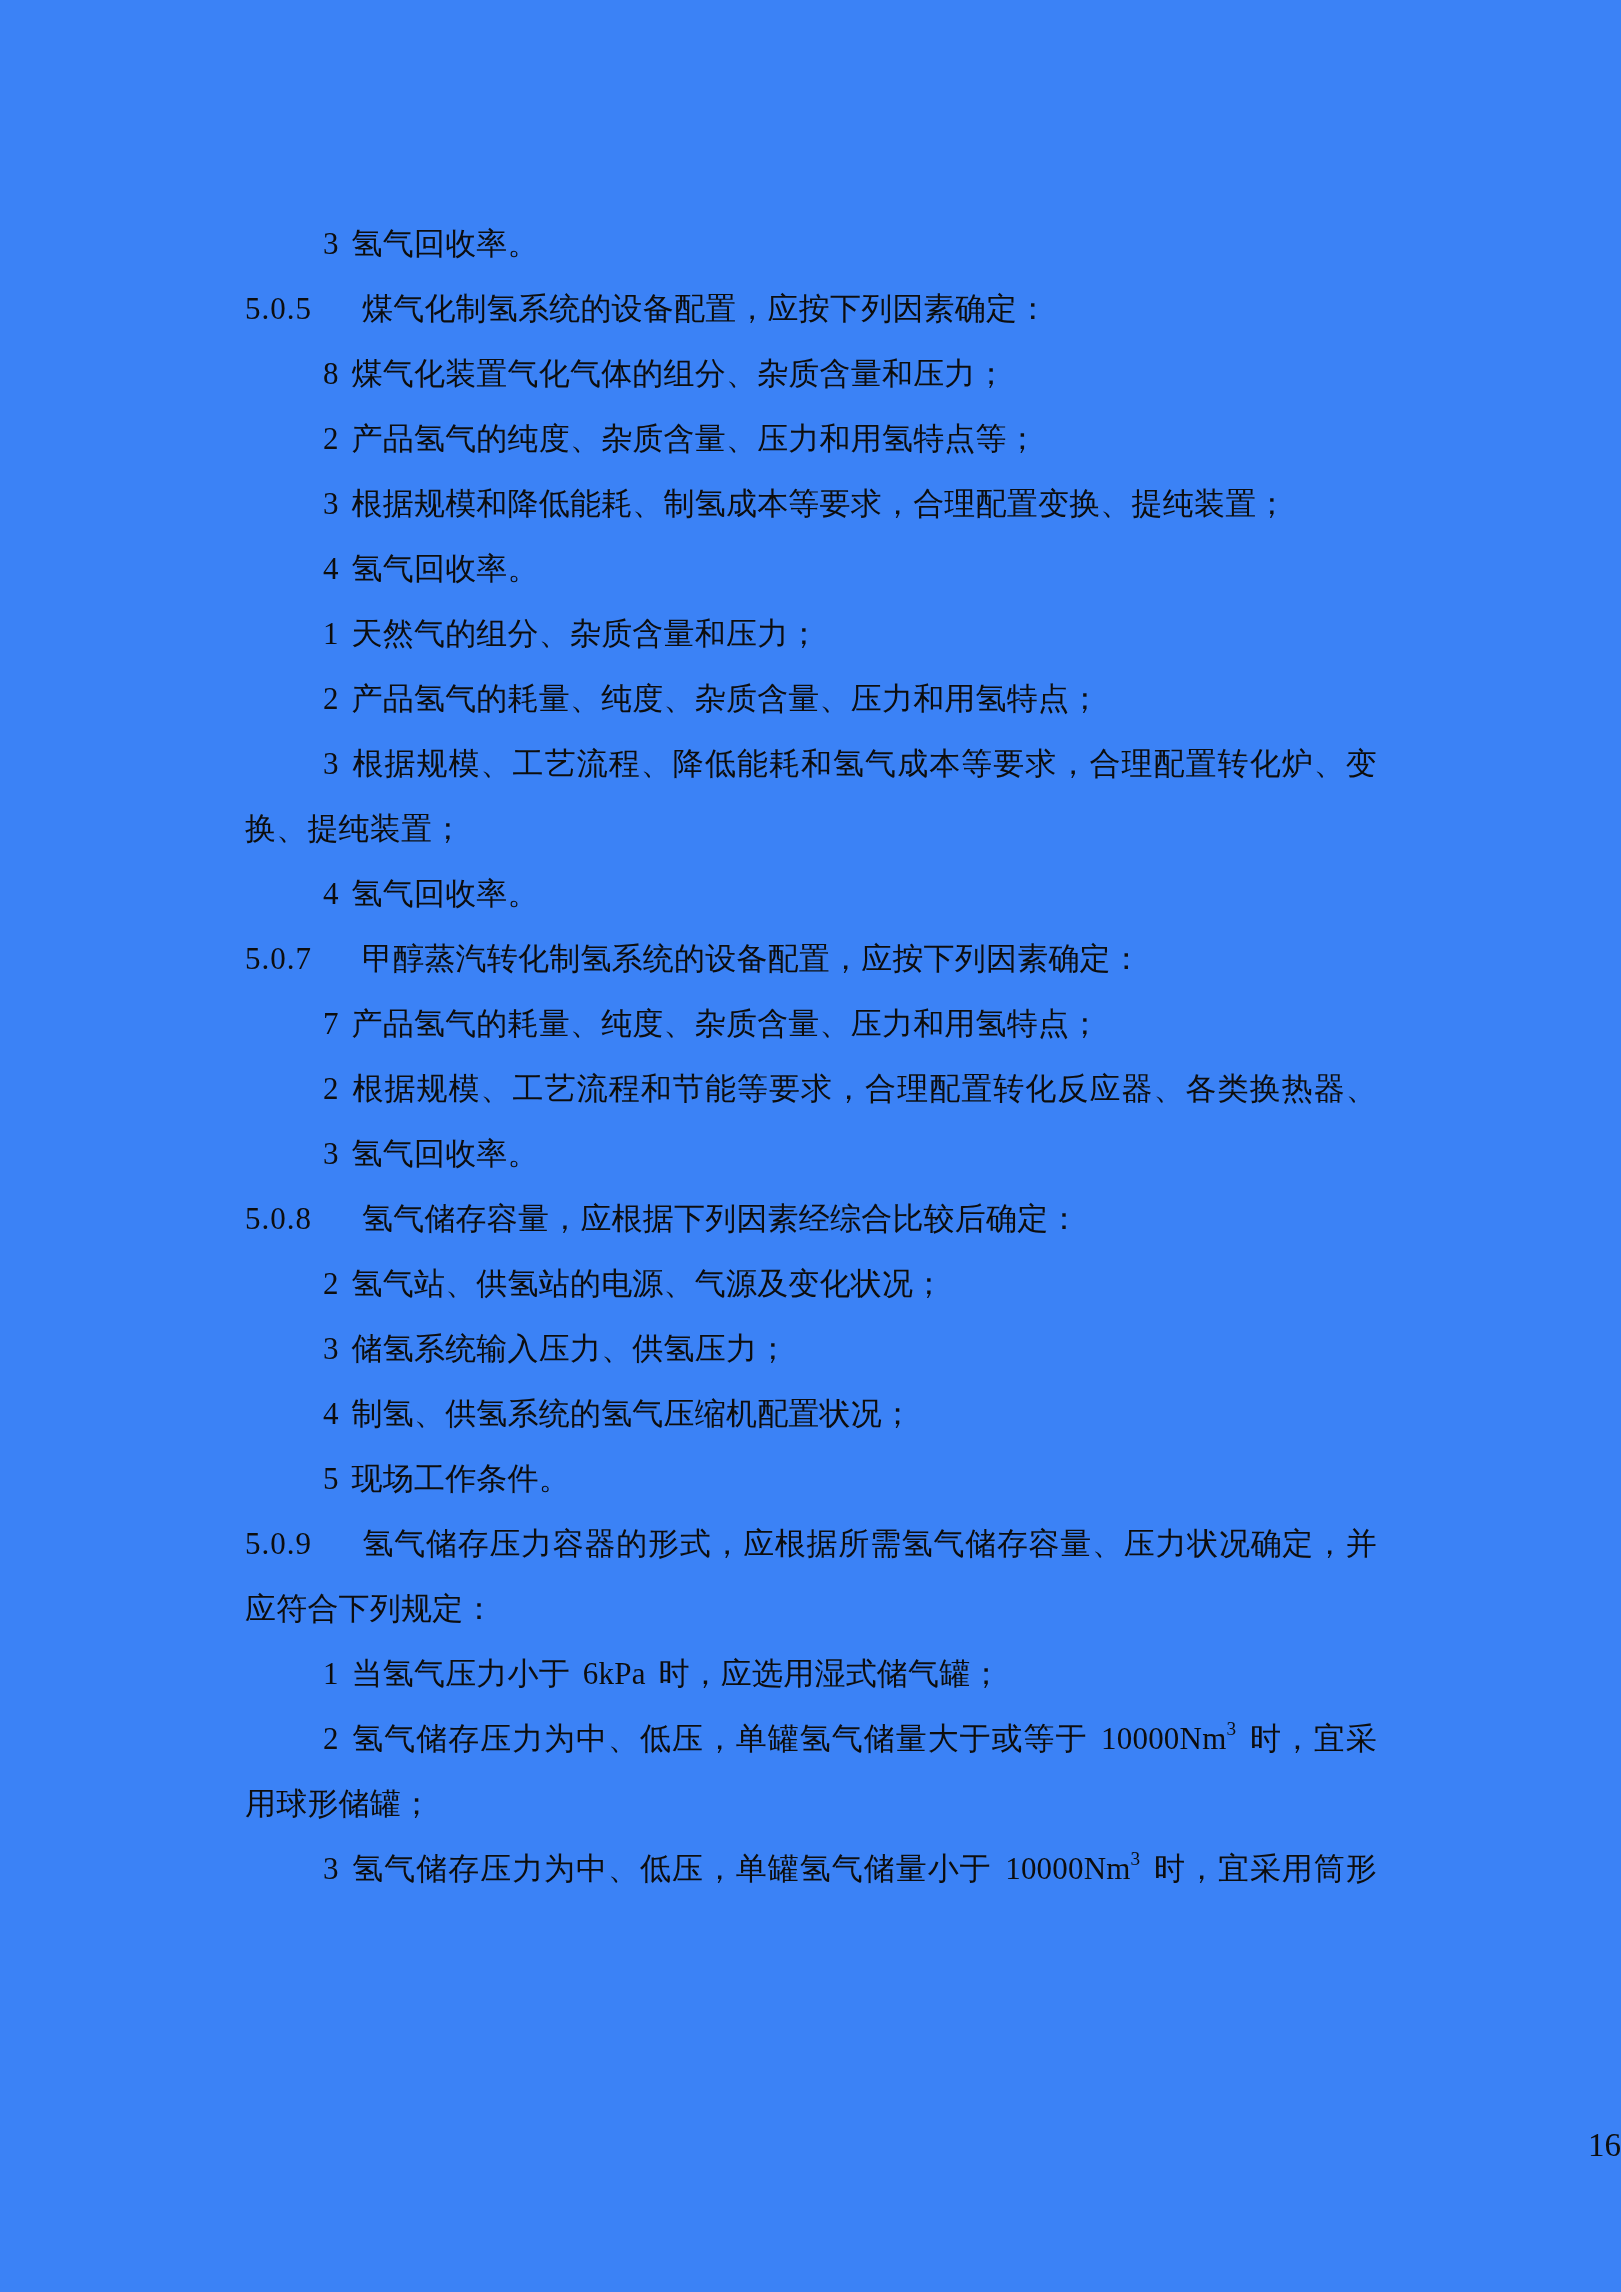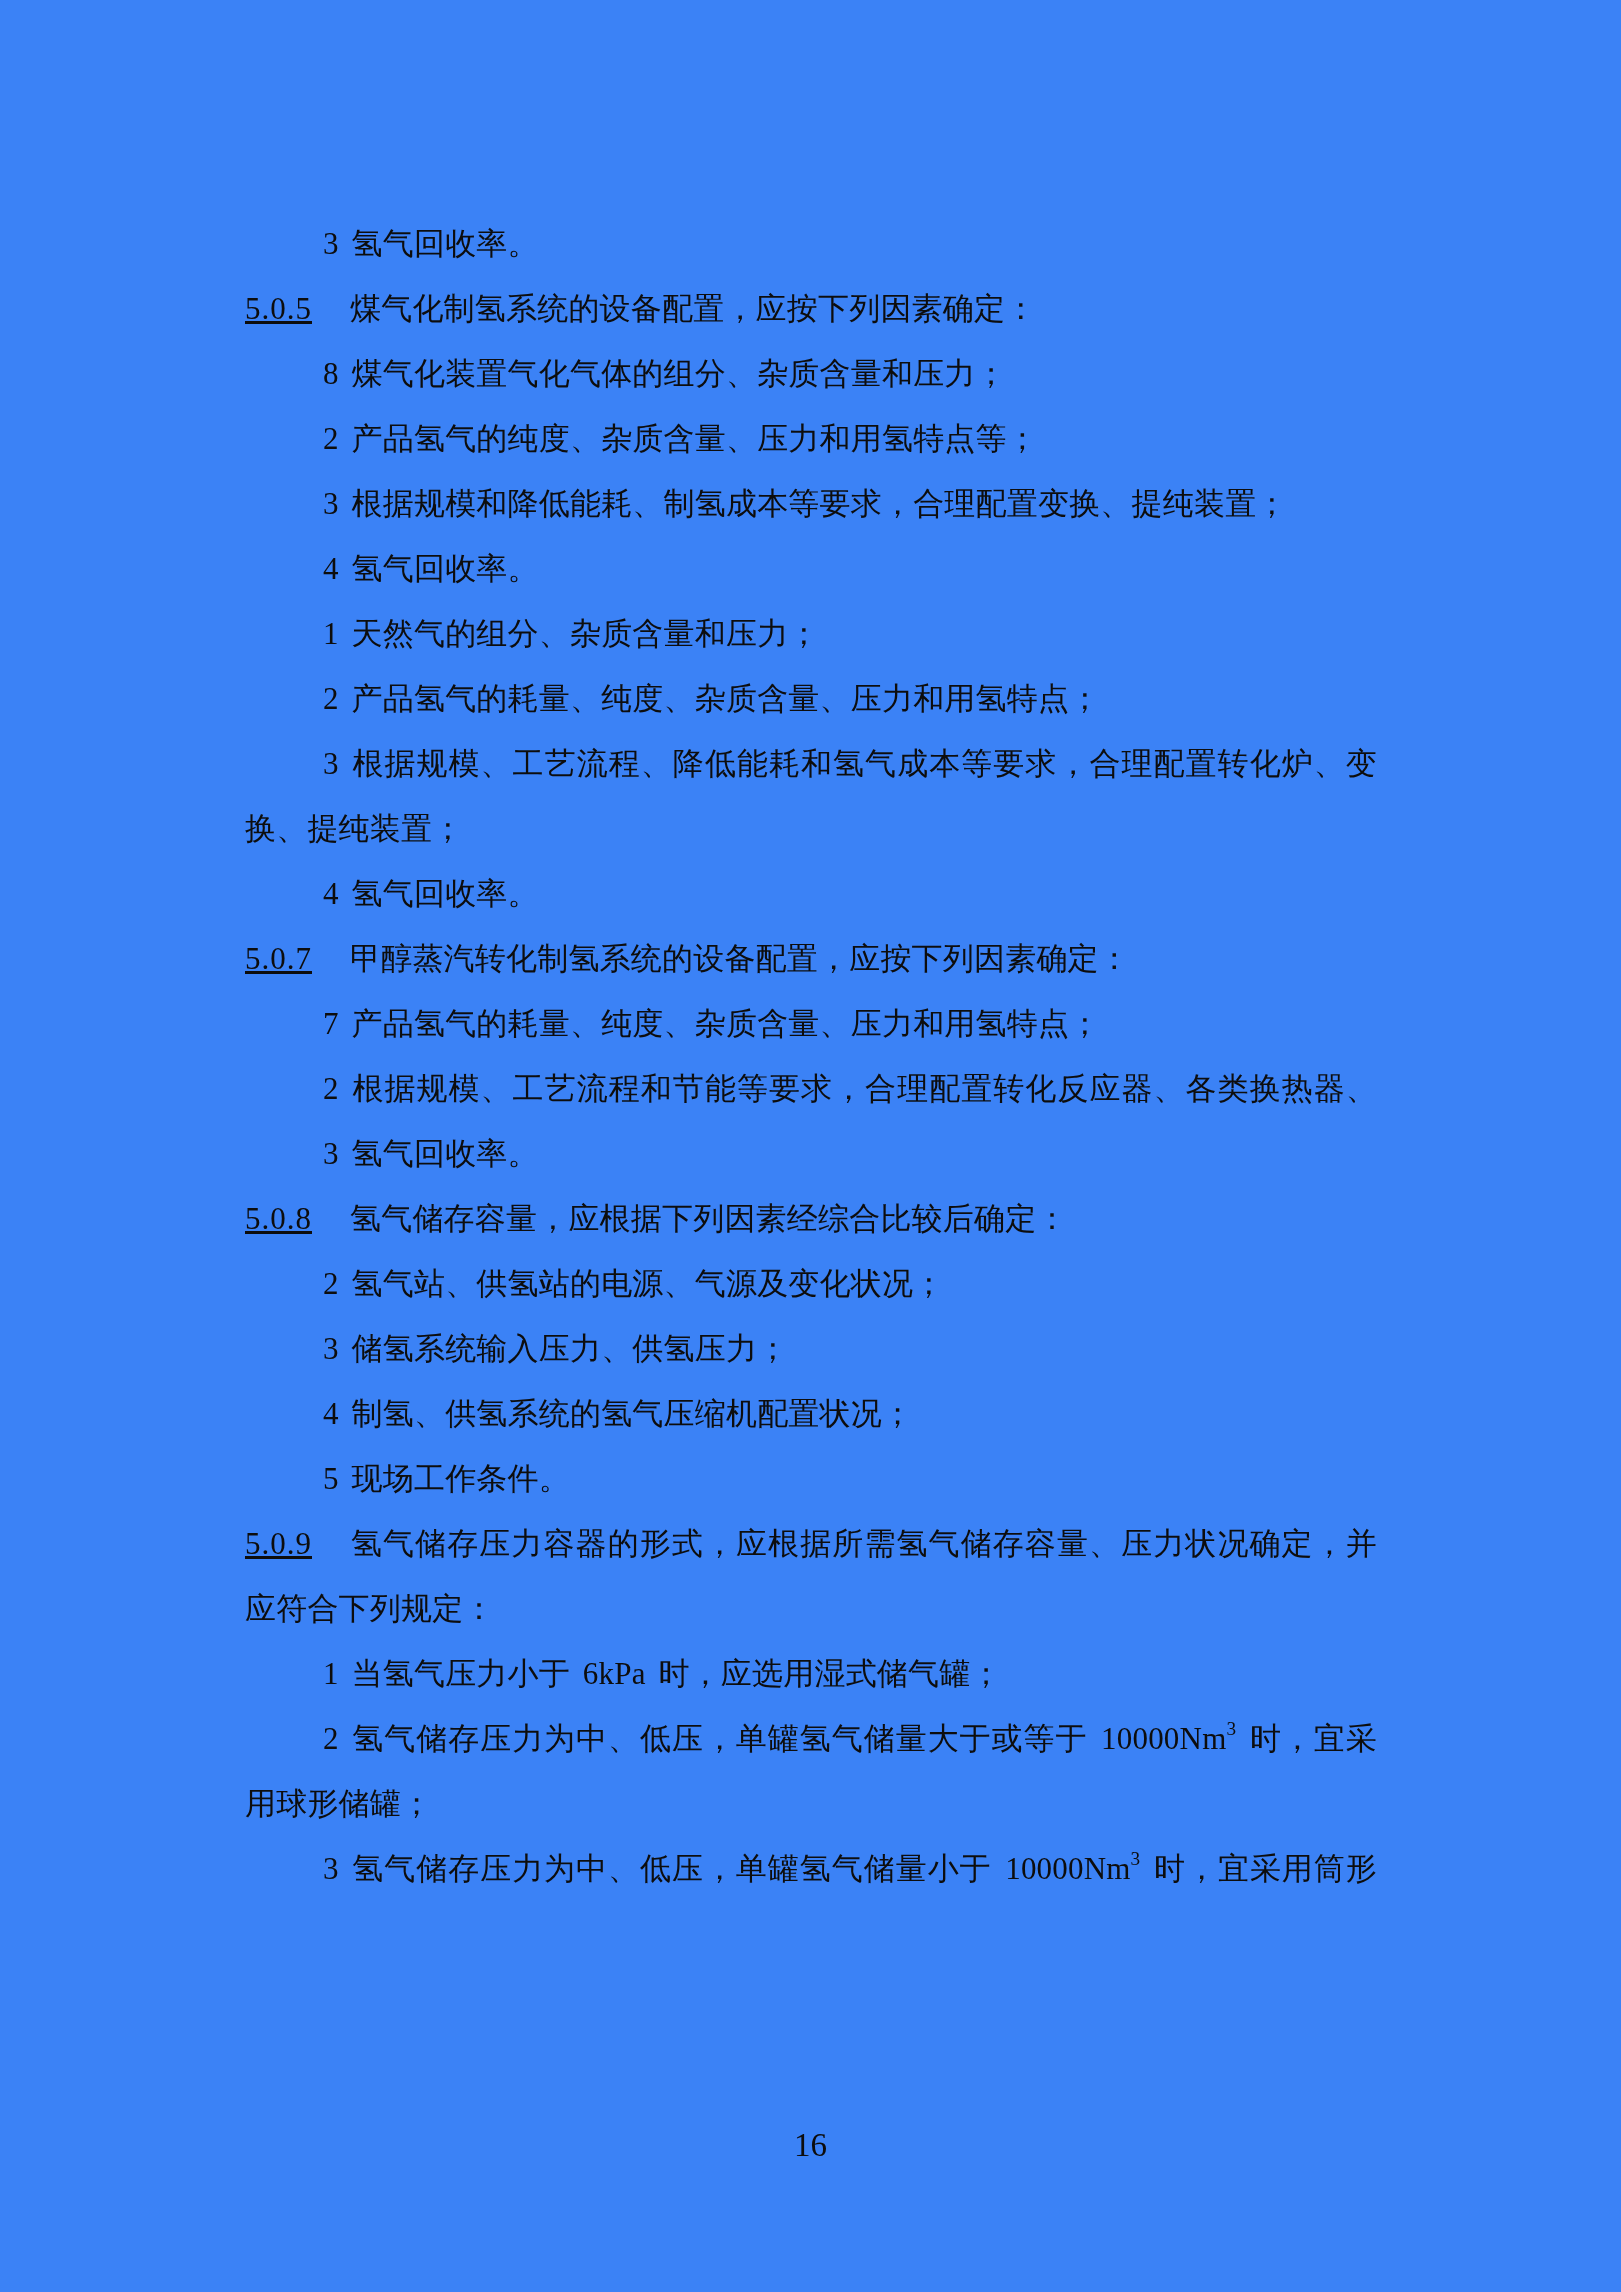--- a/index.html
+++ b/index.html
@@ -33,37 +33,36 @@
   .line.item {
     padding-left: 78px;
   }
   .line.fill {
     white-space: normal;
     text-align: justify;
     text-align-last: justify;
   }
   .sec-num {
     display: inline-block;
-    margin-right: 38px;
+    margin-right: 50px;
     letter-spacing: 1px;
-    text-decoration: underline;
   }
   sup {
     font-size: 0.62em;
     line-height: 0;
     vertical-align: 13.7px;
   }
   .page-number {
     position: absolute;
     left: 0;
     right: 0;
     top: 2129px;
     height: 33px;
     line-height: 33px;
-    text-align: center;
+    text-align: right;
     font-size: 33px;
     color: #0d0d0d;
   }
 </style>
 </head>
 <body>
 
 <div class="page">
   <div class="text-block" id="text-block">
       <div class="line item">3 氢气回收率。</div>

